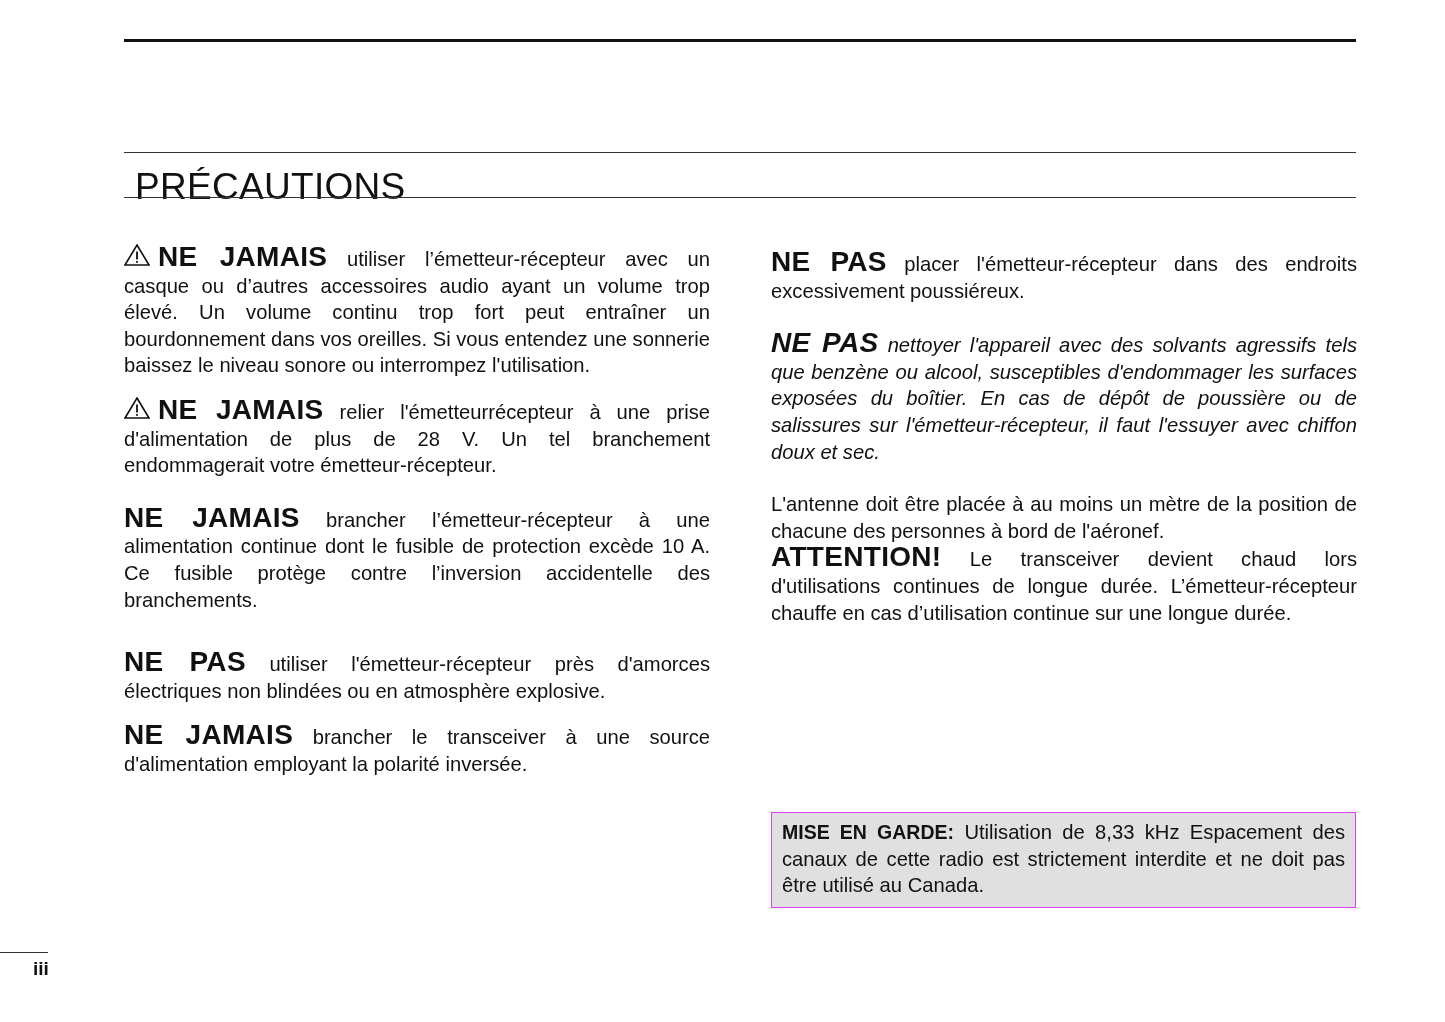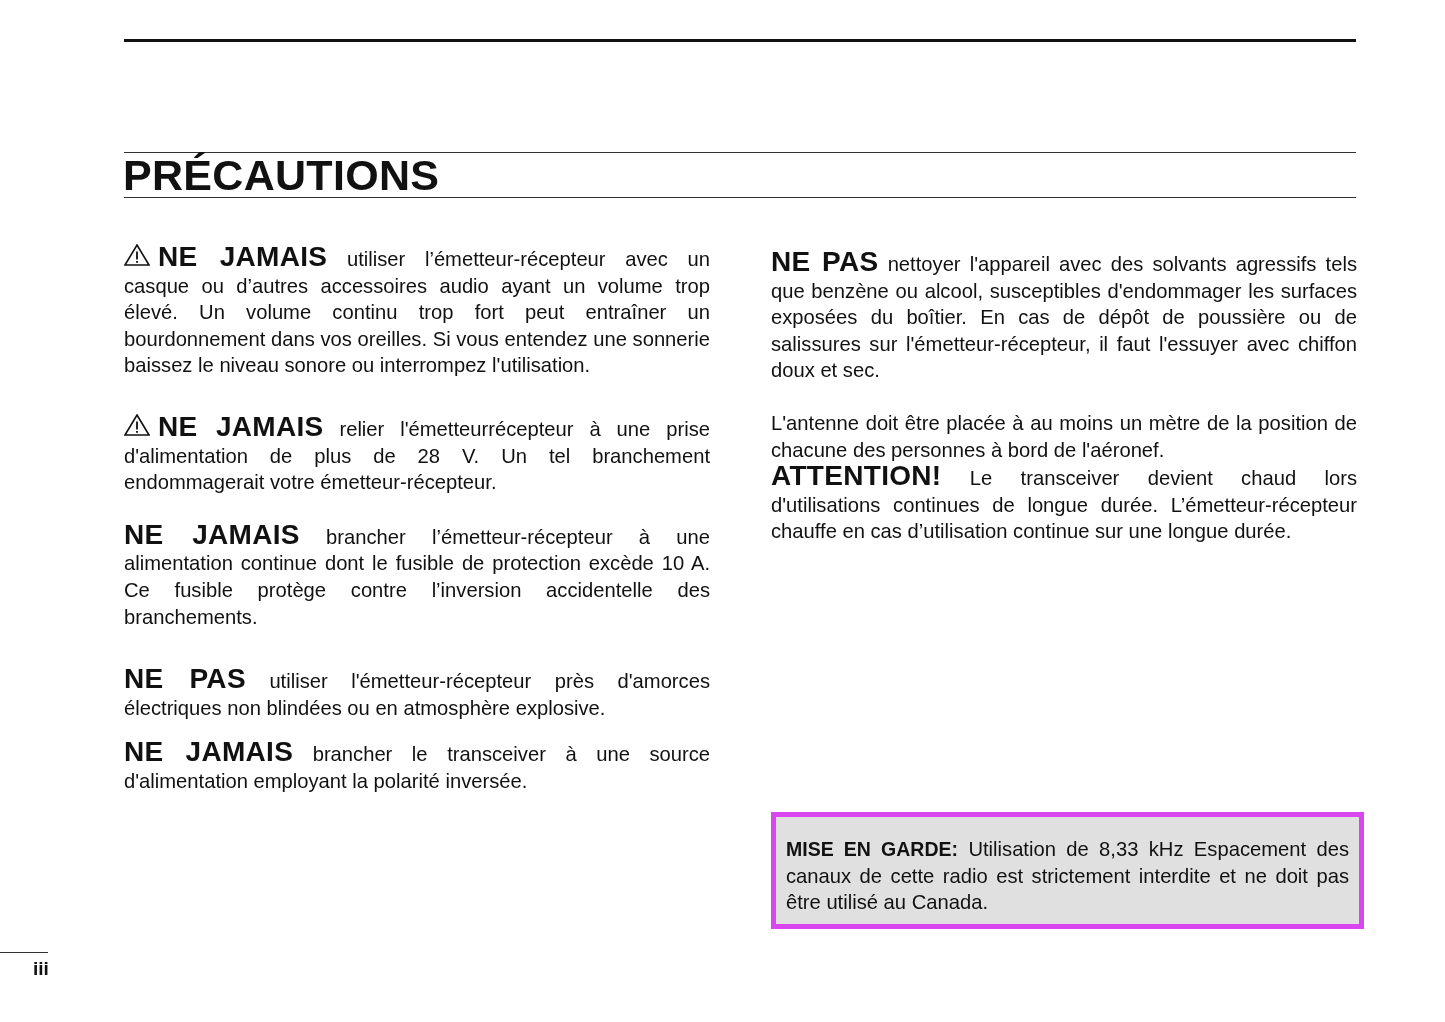--- a/index.html
+++ b/index.html
@@ -36,25 +36,25 @@
       left: 124px;
       top: 197px;
       width: 1232px;
       height: 1px;
       background: #333333;
     }
     .page-title {
       position: absolute;
       left: 123px;
       top: 152px;
-      font-size: 43px;
+      font-size: 37px;
       line-height: 46px;
-      font-weight: bold;
+      font-weight: normal;
       letter-spacing: 0.3px;
-      margin: 0;
+      margin: 12px;
     }
     .column {
       position: absolute;
       width: 586px;
     }
     .col-left { left: 124px; top: 244px; }
     .col-right { left: 771px; top: 249px; }
     .para {
       font-size: 20.2px;
       line-height: 26.6px;
@@ -71,23 +71,23 @@
       width: 26px;
       height: 22px;
       vertical-align: 0px;
       margin-right: 8px;
     }
     .notice-box {
       position: absolute;
       left: 771px;
       top: 812px;
       width: 563px;
-      padding: 19px 10px 8px 10px;
+      padding: 6px 10px 8px 10px;
       background: #dfe0df;
-      border: 5px solid #d946ef;
+      border: 1px solid #d946ef;
       font-size: 20.2px;
       line-height: 26.6px;
       text-align: justify;
     }
     .notice-box .lead {
       font-weight: bold;
       font-size: 19.5px;
     }
     .page-number-rule {
       position: absolute;
@@ -110,21 +110,21 @@
 <body>
 
 <div class="top-rule"></div>
 
 <div class="title-rule-top"></div>
 <h1 class="page-title">PRÉCAUTIONS</h1>
 <div class="title-rule-bottom"></div>
 
 <div class="column col-left">
 
-  <p class="para" style="margin-bottom:35px;">
+  <p class="para" style="margin-bottom:18px;">
     <svg class="warn-icon" viewBox="0 0 26 22">
         <path d="M13 1 L25 21 L1 21 Z" fill="none" stroke="#111" stroke-width="1.6" stroke-linejoin="miter"></path>
         <rect x="12.1" y="7.5" width="1.8" height="8" fill="#111"></rect>
         <rect x="12.1" y="17" width="1.8" height="1.8" fill="#111"></rect>
       </svg><span class="lead">NE JAMAIS</span><span> utiliser l’émetteur-récepteur avec un casque ou d’autres accessoires audio ayant un volume trop élevé. Un volume continu trop fort peut entraîner un bourdonnement dans vos oreilles. Si vous entendez une sonnerie baissez le niveau sonore ou interrompez l'utilisation.</span>
   </p>
 
   <p class="para" style="margin-bottom:26px;">
     <svg class="warn-icon" viewBox="0 0 26 22">
         <path d="M13 1 L25 21 L1 21 Z" fill="none" stroke="#111" stroke-width="1.6" stroke-linejoin="miter"></path>
@@ -143,22 +143,25 @@
 
   <p class="para" style="margin-bottom:26px;">
     <span class="lead">NE JAMAIS</span><span> brancher le transceiver à une source d'alimentation employant la polarité inversée.</span>
   </p>
 
 </div>
 
 <div class="column col-right">
 
 
+  <p class="para" style="margin-bottom:26px;">
+    <span class="lead">NE PAS</span><span> placer l'émetteur-récepteur dans des endroits excessivement poussiéreux.</span>
+  </p>
 
-  <p class="para" style="margin-bottom:26px;">
+  <p class="para" style="margin-bottom:26px;font-style:italic;">
     <span class="lead">NE PAS</span><span> nettoyer l'appareil avec des solvants agressifs tels que benzène ou alcool, susceptibles d'endommager les surfaces exposées du boîtier. En cas de dépôt de poussière ou de salissures sur l'émetteur-récepteur, il faut l'essuyer avec chiffon doux et sec.</span>
   </p>
 
   <p class="para">
     <span>L'antenne doit être placée à au moins un mètre de la position de chacune des personnes à bord de l'aéronef.</span>
   </p>
 
   <p class="para" style="margin-bottom:26px;">
     <span class="lead">ATTENTION!</span><span>  Le transceiver devient chaud lors d'utilisations continues de longue durée. L’émetteur-récepteur chauffe en cas d’utilisation continue sur une longue durée.</span>
   </p>

